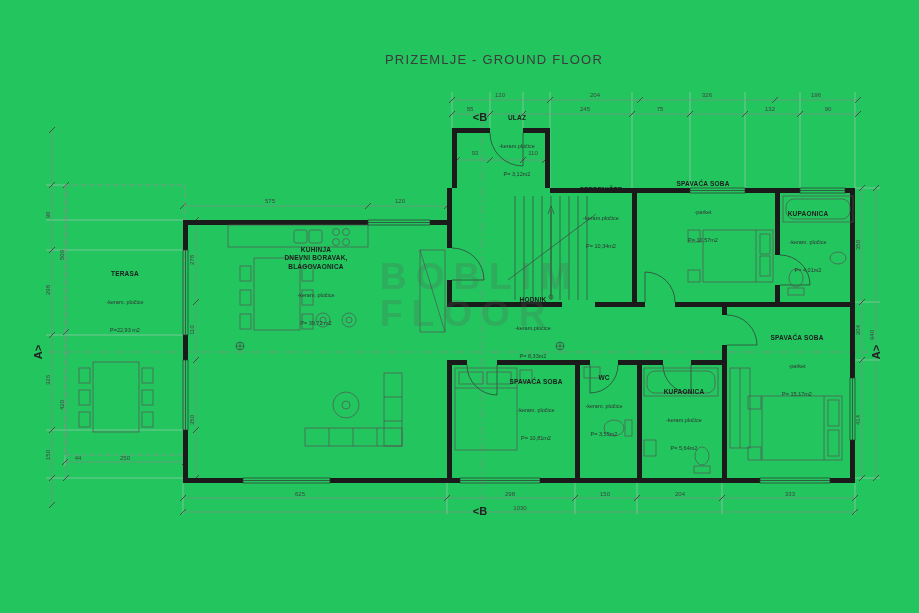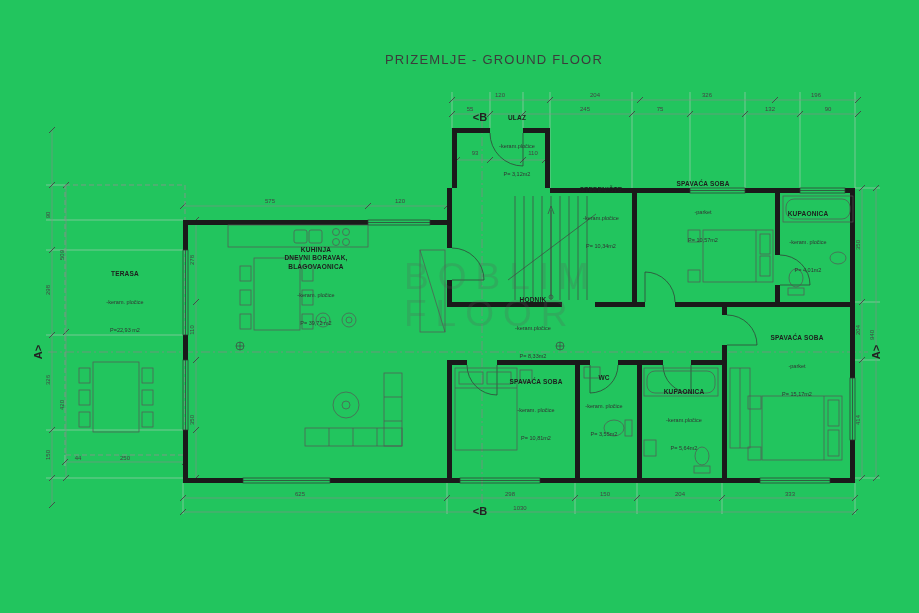--- a/index.html
+++ b/index.html
@@ -4,22 +4,22 @@
 <style>
   html,body{margin:0;padding:0;background:#fff;}
   .canvas{position:relative;width:919px;height:613px;background:#22c55e;overflow:hidden;
           font-family:"Liberation Sans",sans-serif;color:#222;}
   .title{position:absolute;left:494px;top:52px;transform:translateX(-50%);
          font-size:13px;letter-spacing:1.2px;color:#3c3c3c;white-space:nowrap;}
   svg.plan{position:absolute;left:0;top:0;}
   .marker{position:absolute;font-size:11px;font-weight:bold;color:#222;
           transform:translate(-50%,-50%);white-space:nowrap;}
   .marker.vert{transform:translate(-50%,-50%) rotate(-90deg);}
-  .watermark{position:absolute;left:404px;top:258px;line-height:1.0;
-             font-weight:normal;color:rgba(90,90,90,0.22);pointer-events:none;}
+  .watermark{position:absolute;left:380px;top:258px;line-height:1.0;
+             font-weight:bold;color:rgba(90,90,90,0.22);pointer-events:none;}
   .watermark span{display:block;font-size:37px;letter-spacing:9px;}
   .room-label{position:absolute;transform:translate(-50%,-50%);text-align:center;
               line-height:1.3;white-space:pre-line;color:#1d1d1d;}
   .rname{display:block;font-size:6.5px;font-weight:bold;letter-spacing:.2px;}
   .rfloor,.rarea{display:block;font-size:5.5px;color:#333;}
   .dim{position:absolute;font-size:6px;color:#444;transform:translate(-50%,-50%);
        white-space:nowrap;}
   .dim.rot{transform:translate(-50%,-50%) rotate(-90deg);}
 </style>
 </head>

